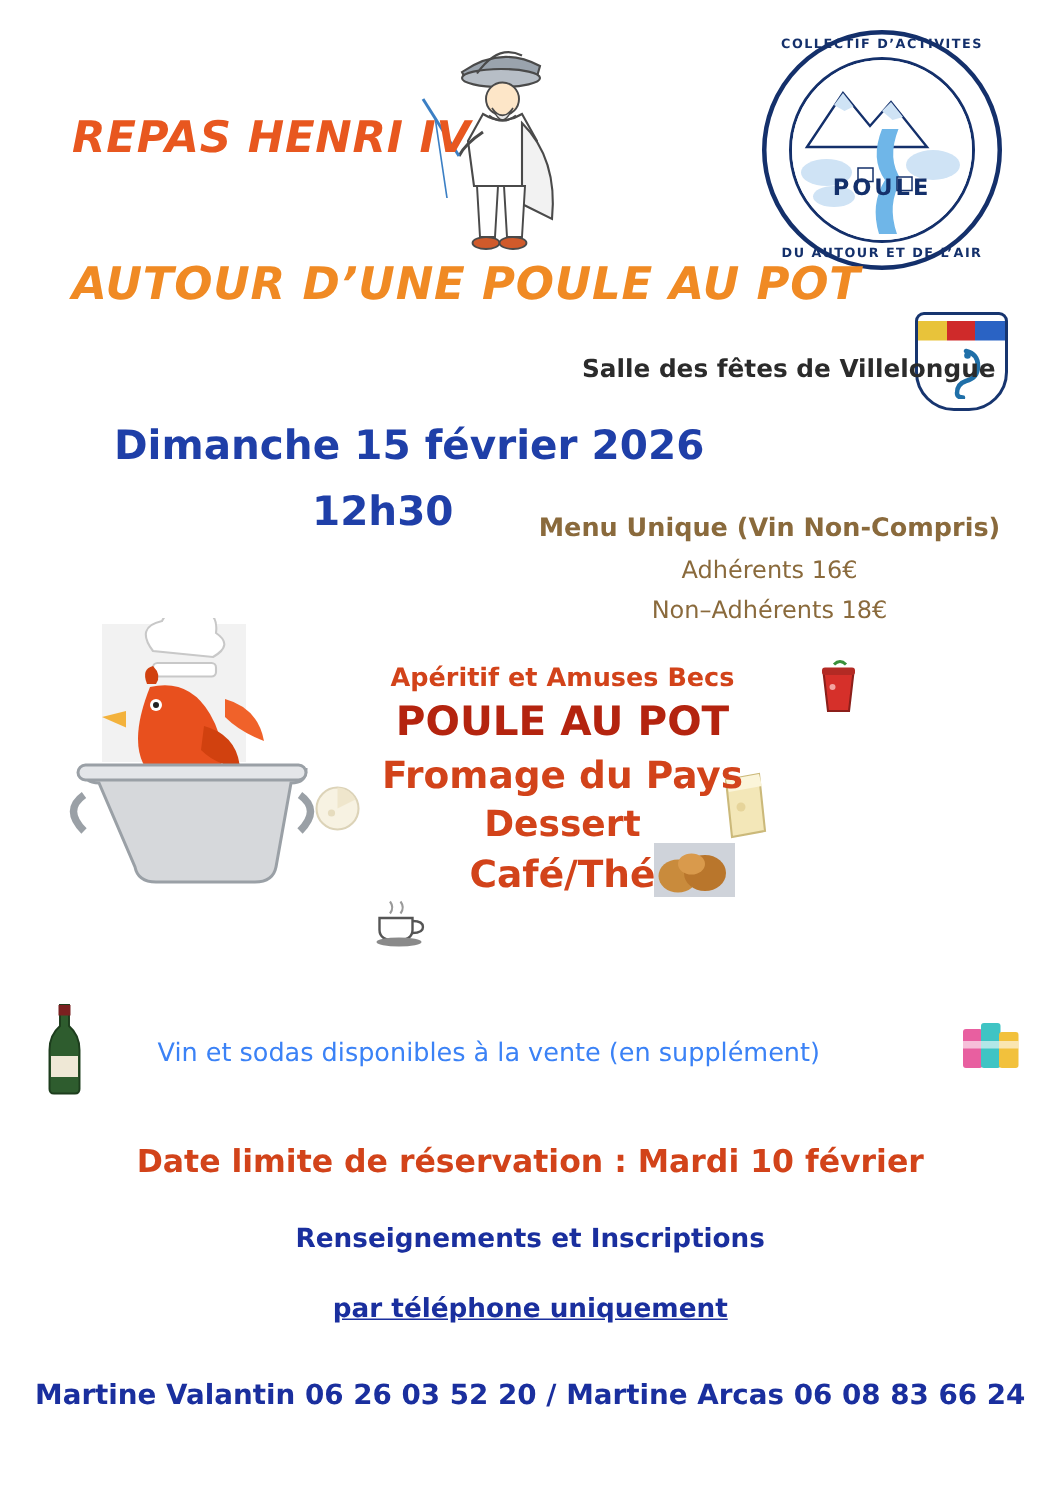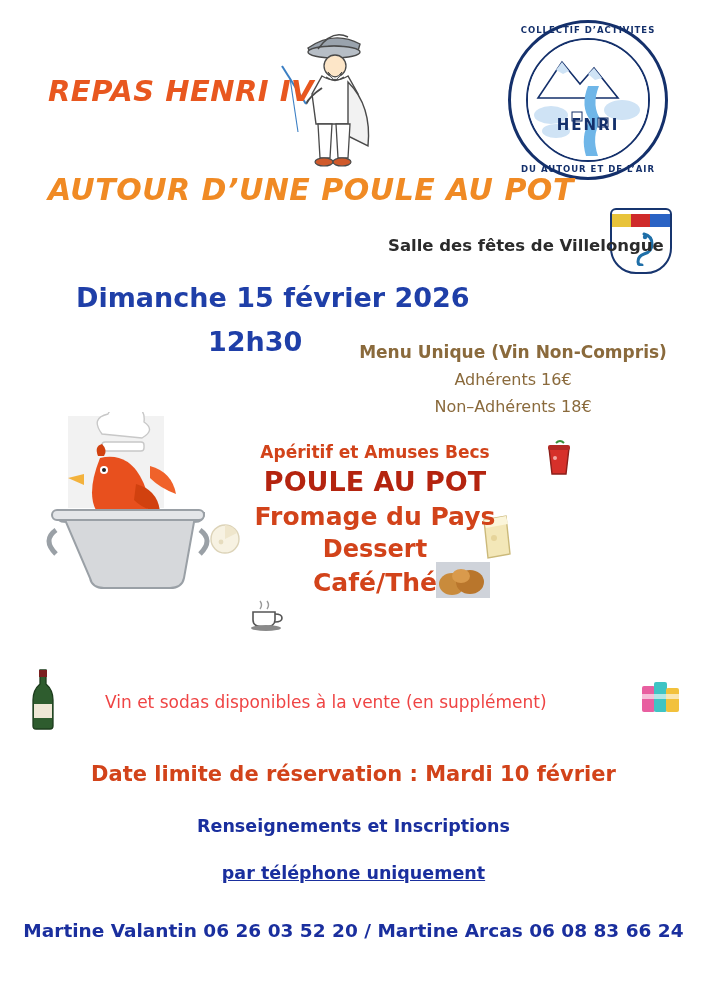--- a/index.html
+++ b/index.html
@@ -116,21 +116,21 @@
   .m3 { font-size: 25px; margin-top: 4px; }
   .m4 { font-size: 24px; margin-top: 4px; }
   .m5 { font-size: 25px; margin-top: 4px; }
 
   
   .extra {
     position: absolute;
     left: 105px;
     top: 692px;
     font-size: 17px;
-    color: #ef4444;
+    color: #3b82f6;
     white-space: nowrap;
   }
   .deadline {
     position: absolute;
     left: 0;
     right: 0;
     top: 762px;
     text-align: center;
     font-size: 21px;
     font-weight: bold;
@@ -312,21 +312,21 @@
         <path d="M52 20 l6 -6 l8 10 l-7 2 z" fill="#cfe3f5"></path>
       </svg>
       <svg class="logo-river" viewBox="0 0 46 72">
         <path d="M20 0 q-8 20 2 34 q-10 16 -4 36 l12 0 q-7 -20 3 -36 q-10 -14 -2 -34 z" fill="#6fb6e8"></path>
         <rect x="4" y="26" width="10" height="9" fill="#ffffff" stroke="#14306b" stroke-width="1"></rect>
         <rect x="30" y="32" width="10" height="9" fill="#ffffff" stroke="#14306b" stroke-width="1"></rect>
       </svg>
       <div class="logo-cloud" style="left:6px;top:66px;width:34px;height:18px;"></div>
       <div class="logo-cloud" style="left:76px;top:60px;width:36px;height:20px;"></div>
       <div class="logo-cloud" style="left:14px;top:84px;width:28px;height:14px;"></div>
-      <div class="logo-cami">HENRI</div>
+      <div class="logo-cami">POULE</div>
     </div>
     <div class="logo-text-top">COLLECTIF D’ACTIVITES</div>
     <div class="logo-text-bottom">DU AUTOUR ET DE L’AIR</div>
   </div>
 
   <div class="title-main">REPAS HENRI IV</div>
   <div class="title-sub">AUTOUR D’UNE POULE AU POT</div>
 
   <div class="blason">
     <div class="blason-shape">

